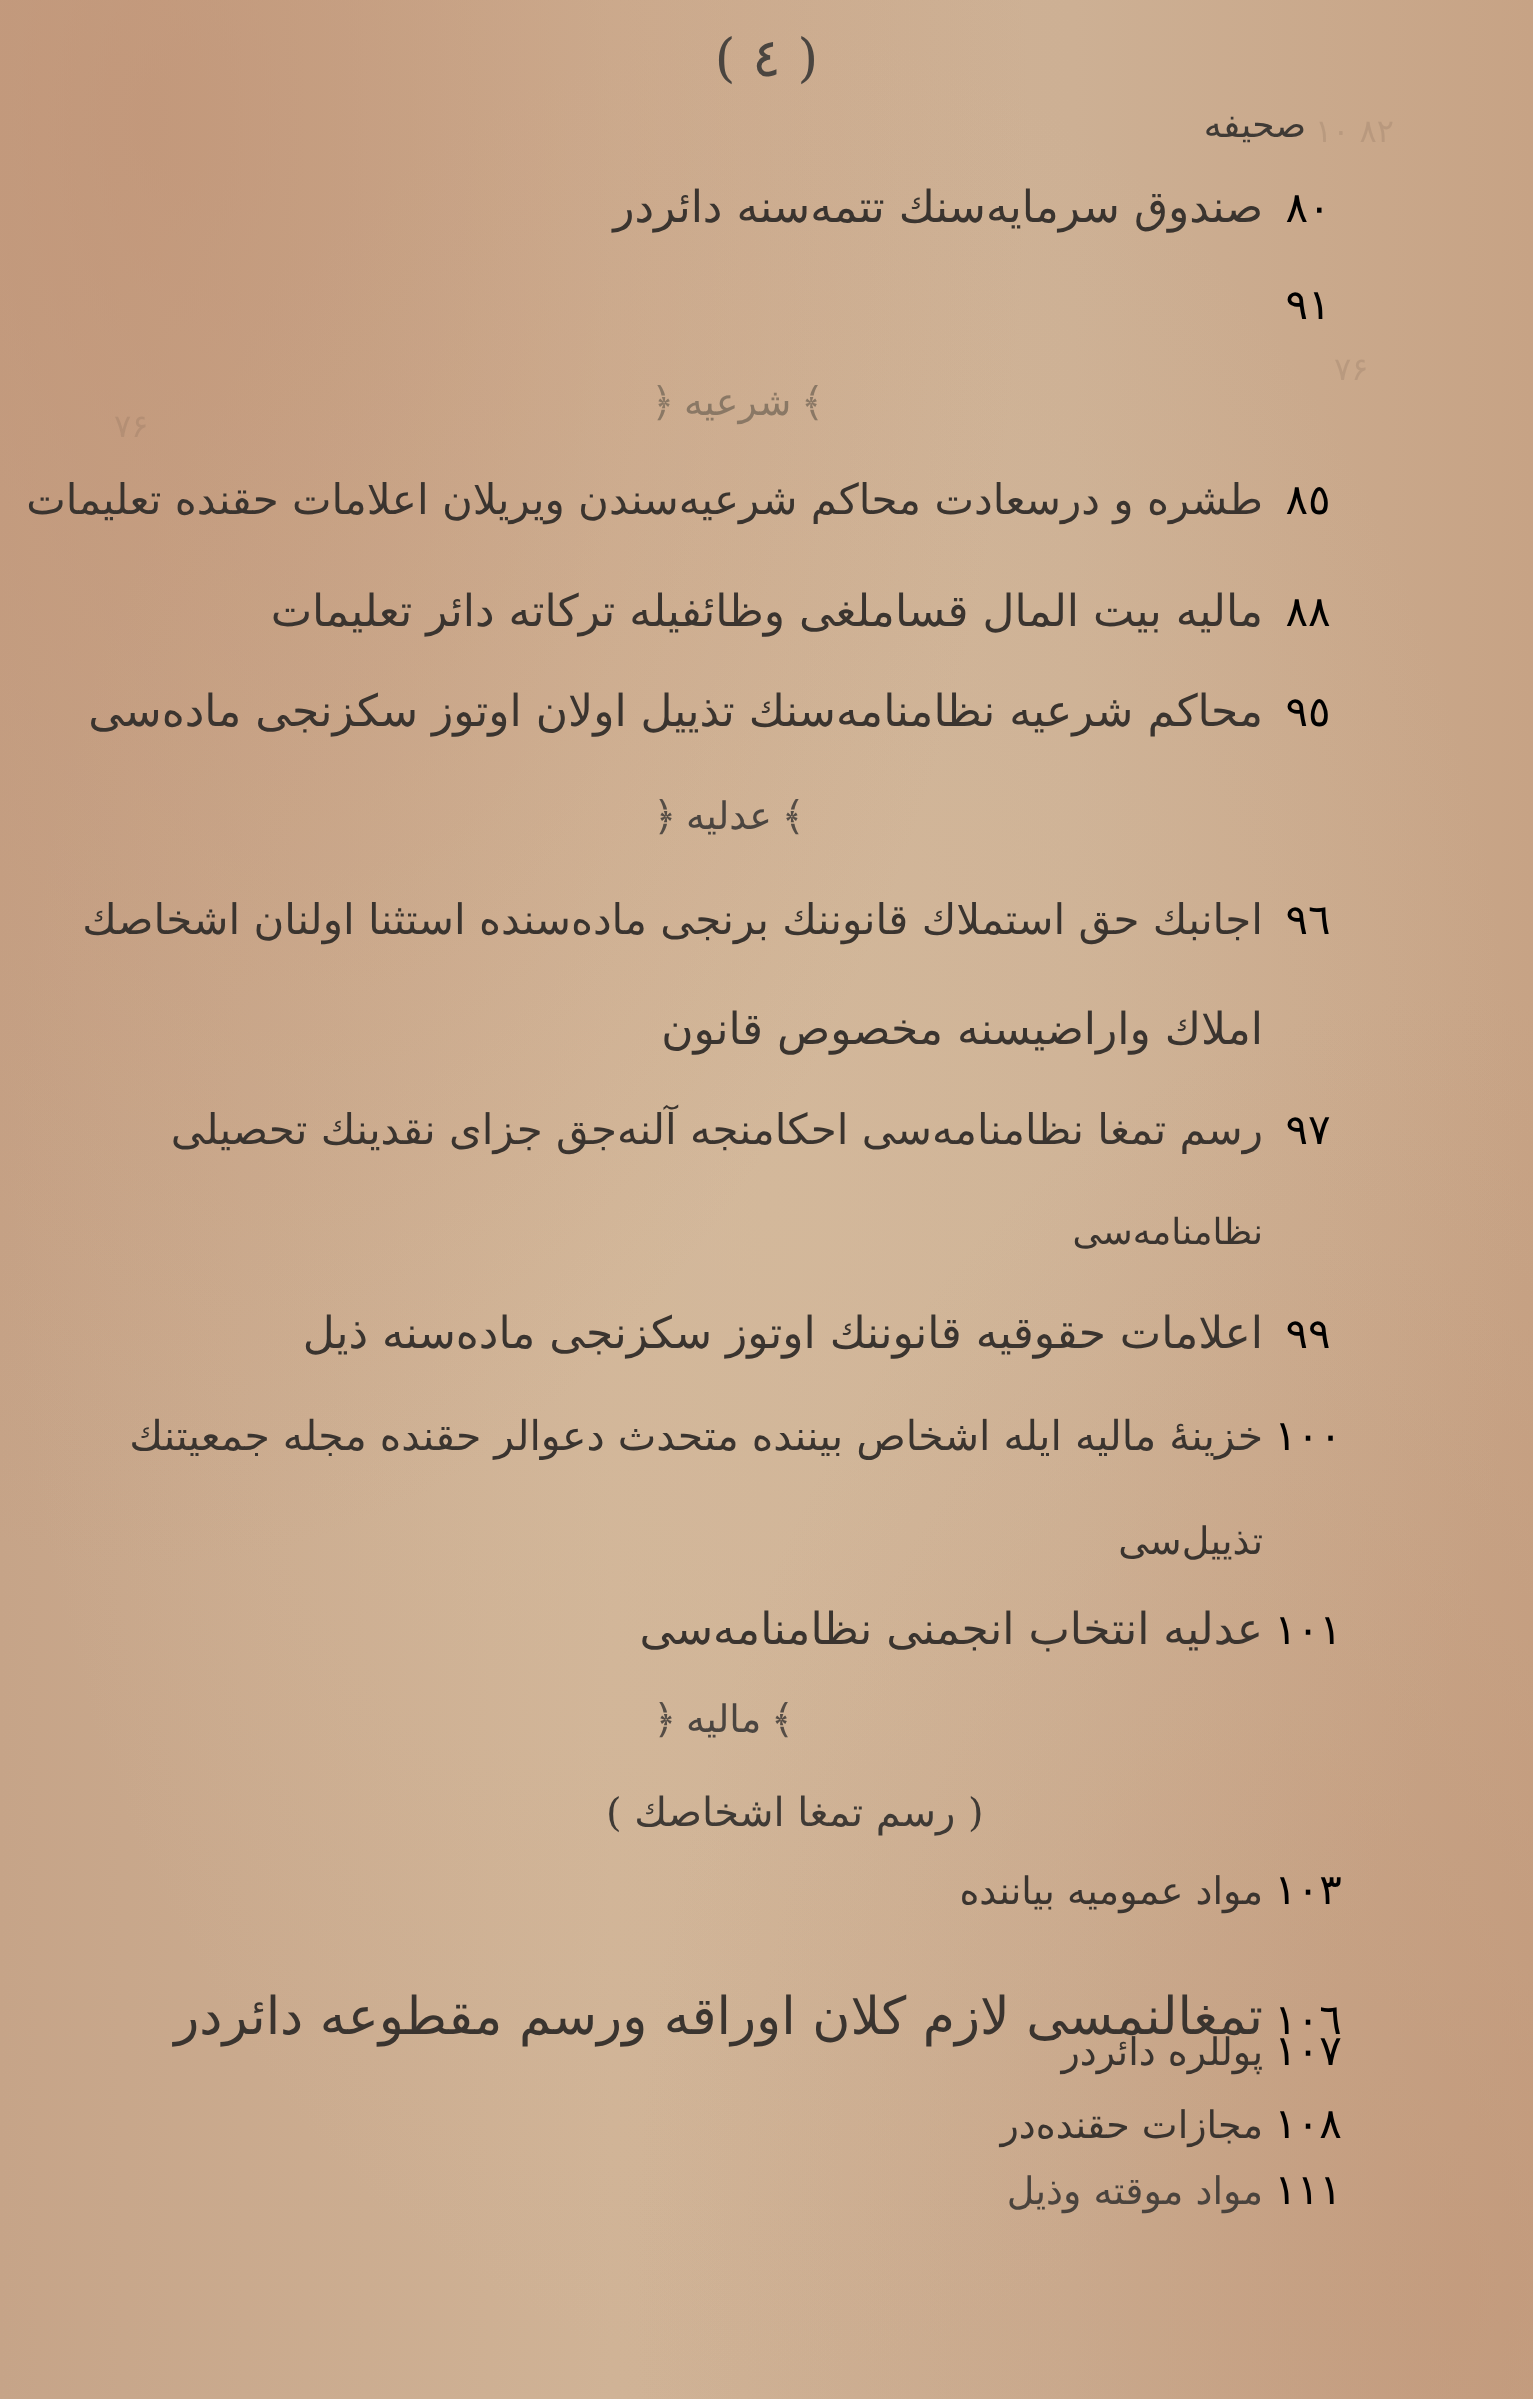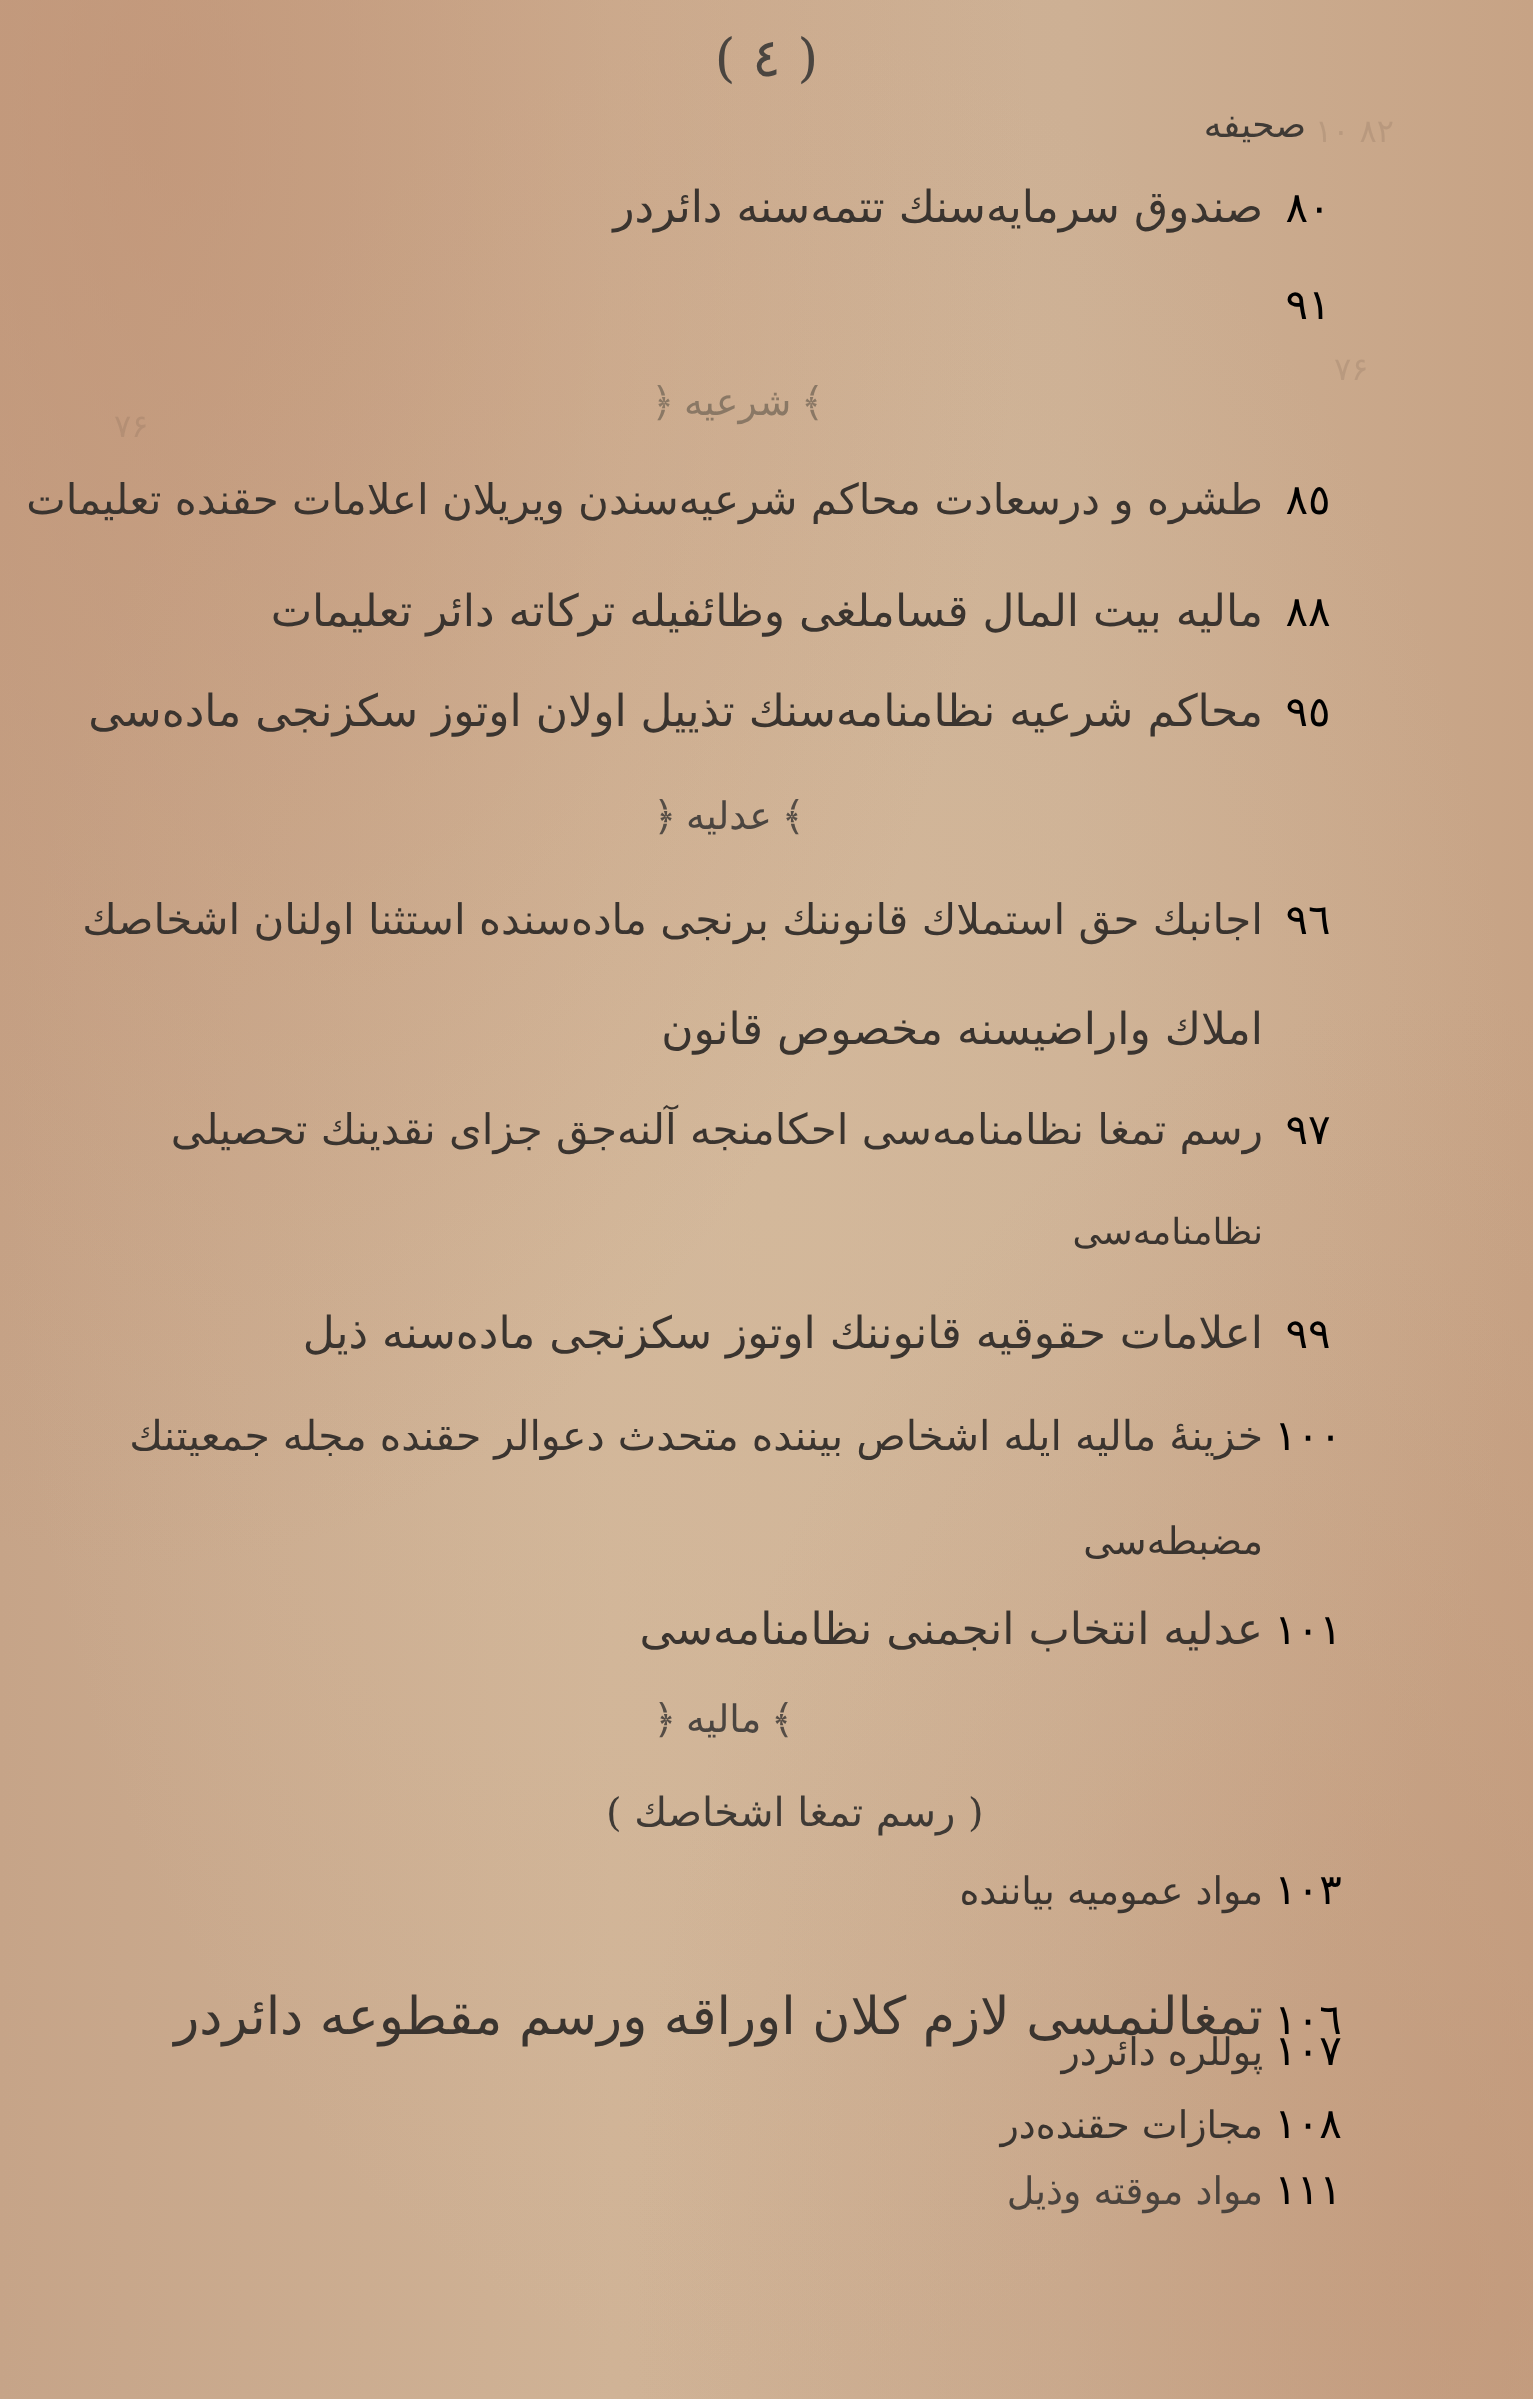--- a/index.html
+++ b/index.html
@@ -163,21 +163,21 @@
 
   <div class="entry" style="top:1311px;">
     <span class="num">٩٩</span>
     <span class="title">اعلامات حقوقیه قانوننك اوتوز سکزنجی ماده‌سنه ذیل</span>
   </div>
 
   <div class="entry" style="top:1415px;">
     <span class="num">١٠٠</span>
     <span class="title" style="font-size:41px;margin-left:28px;">خزینهٔ مالیه ایله اشخاص بیننده متحدث دعوالر حقنده مجله جمعیتنك</span>
   </div>
-  <div class="cont" style="top:1519px; right:270px; font-size:38px;">مضبطه‌سی</div>
+  <div class="cont" style="top:1519px; right:270px; font-size:38px;">تذییل‌سی</div>
 
   <div class="entry" style="top:1607px;">
     <span class="num">١٠١</span>
     <span class="title">عدلیه انتخاب انجمنی نظامنامه‌سی</span>
   </div>
 
   <div class="section-heading" style="top:1696px; left:653px;">
     <span class="orn">﴾</span>
     <span>مالیه</span>
     <span class="orn">﴿</span>

